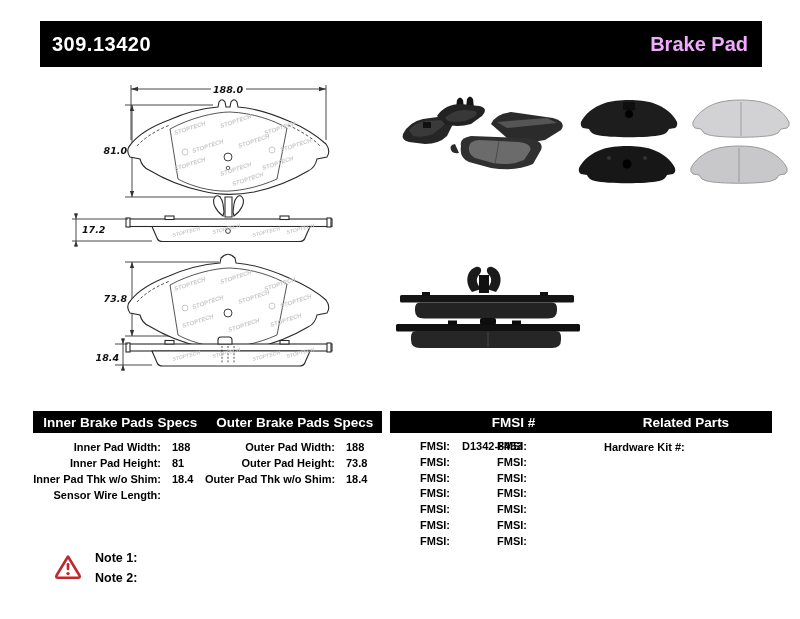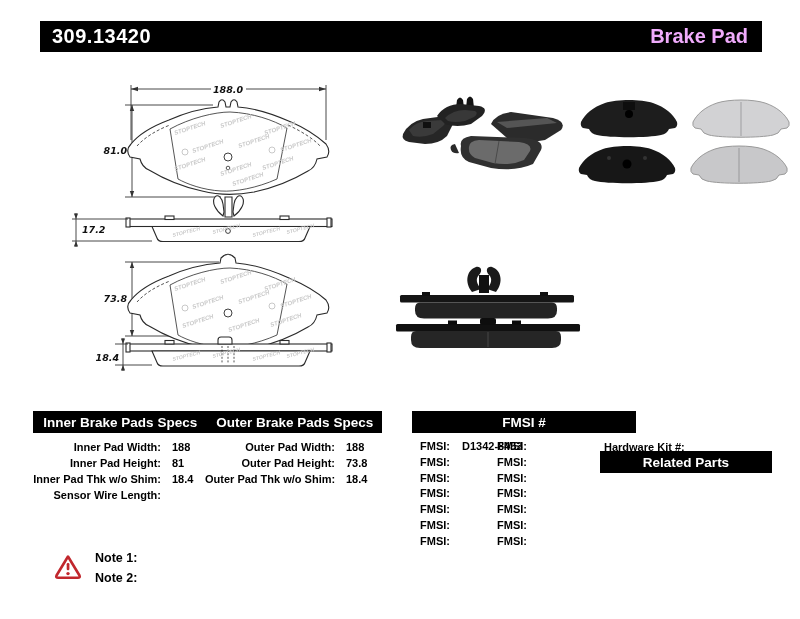--- a/index.html
+++ b/index.html
@@ -1,19 +1,19 @@
 <!DOCTYPE html>
 <html><head>
 <meta charset="utf-8">
 <style>
   html,body{margin:0;padding:0;background:#ffffff;}
   .page{position:relative;width:800px;height:619px;background:#ffffff;overflow:hidden;
         font-family:"Liberation Sans",sans-serif;}
   
-  .header-bar{position:absolute;left:40px;top:21px;width:722px;height:31px;background:#000;
+  .header-bar{position:absolute;left:40px;top:21px;width:722px;height:46px;background:#000;
               display:flex;align-items:center;justify-content:space-between;
               padding:0 14px 0 12px;box-sizing:border-box;}
   .header-bar .pn{color:#fff;font-size:20px;font-weight:bold;letter-spacing:.5px;}
   .header-bar .prod{color:#f0abfc;font-size:20px;font-weight:bold;}
   
   .absbox{position:absolute;}
   
   .secbar{position:absolute;top:411px;height:22px;background:#000;color:#fff;
           display:flex;align-items:center;}
   .secbar span{flex:1;text-align:center;font-size:13.5px;font-weight:bold;}
@@ -240,24 +240,24 @@
     <rect x="120" y="58.5" width="9" height="4" fill="#0b0b0b"></rect>
     <rect x="88" y="56" width="16" height="7" rx="2" fill="#0d0d0d"></rect>
     <path d="M24,69 h140 q5,0 5,6 v3 q0,8 -9,8 h-132 q-9,0 -9,-8 v-3 q0,-6 5,-6 Z" fill="#262626"></path>
     <line x1="96" y1="70" x2="96" y2="85" stroke="#3c3c3c" stroke-width="1.5"></line>
   </svg>
 
   <div class="secbar" style="left:33px;width:349px;">
     <span>Inner Brake Pads Specs</span>
     <span>Outer Brake Pads Specs</span>
   </div>
-  <div class="secbar" style="left:412px;width:224px;">
+  <div class="secbar" style="left:390px;width:247px;">
     <span>FMSI #</span>
   </div>
-  <div class="secbar" style="left:600px;width:172px;margin-top:40px;">
+  <div class="secbar" style="left:600px;width:172px;">
     <span>Related Parts</span>
   </div>
 
   <div class="speccol inner" style="left:33px;">
     <div class="srow">
         <span class="lab">Inner Pad Width:</span>
         <span class="val">188</span>
       </div>
     <div class="srow">
         <span class="lab">Inner Pad Height:</span>

